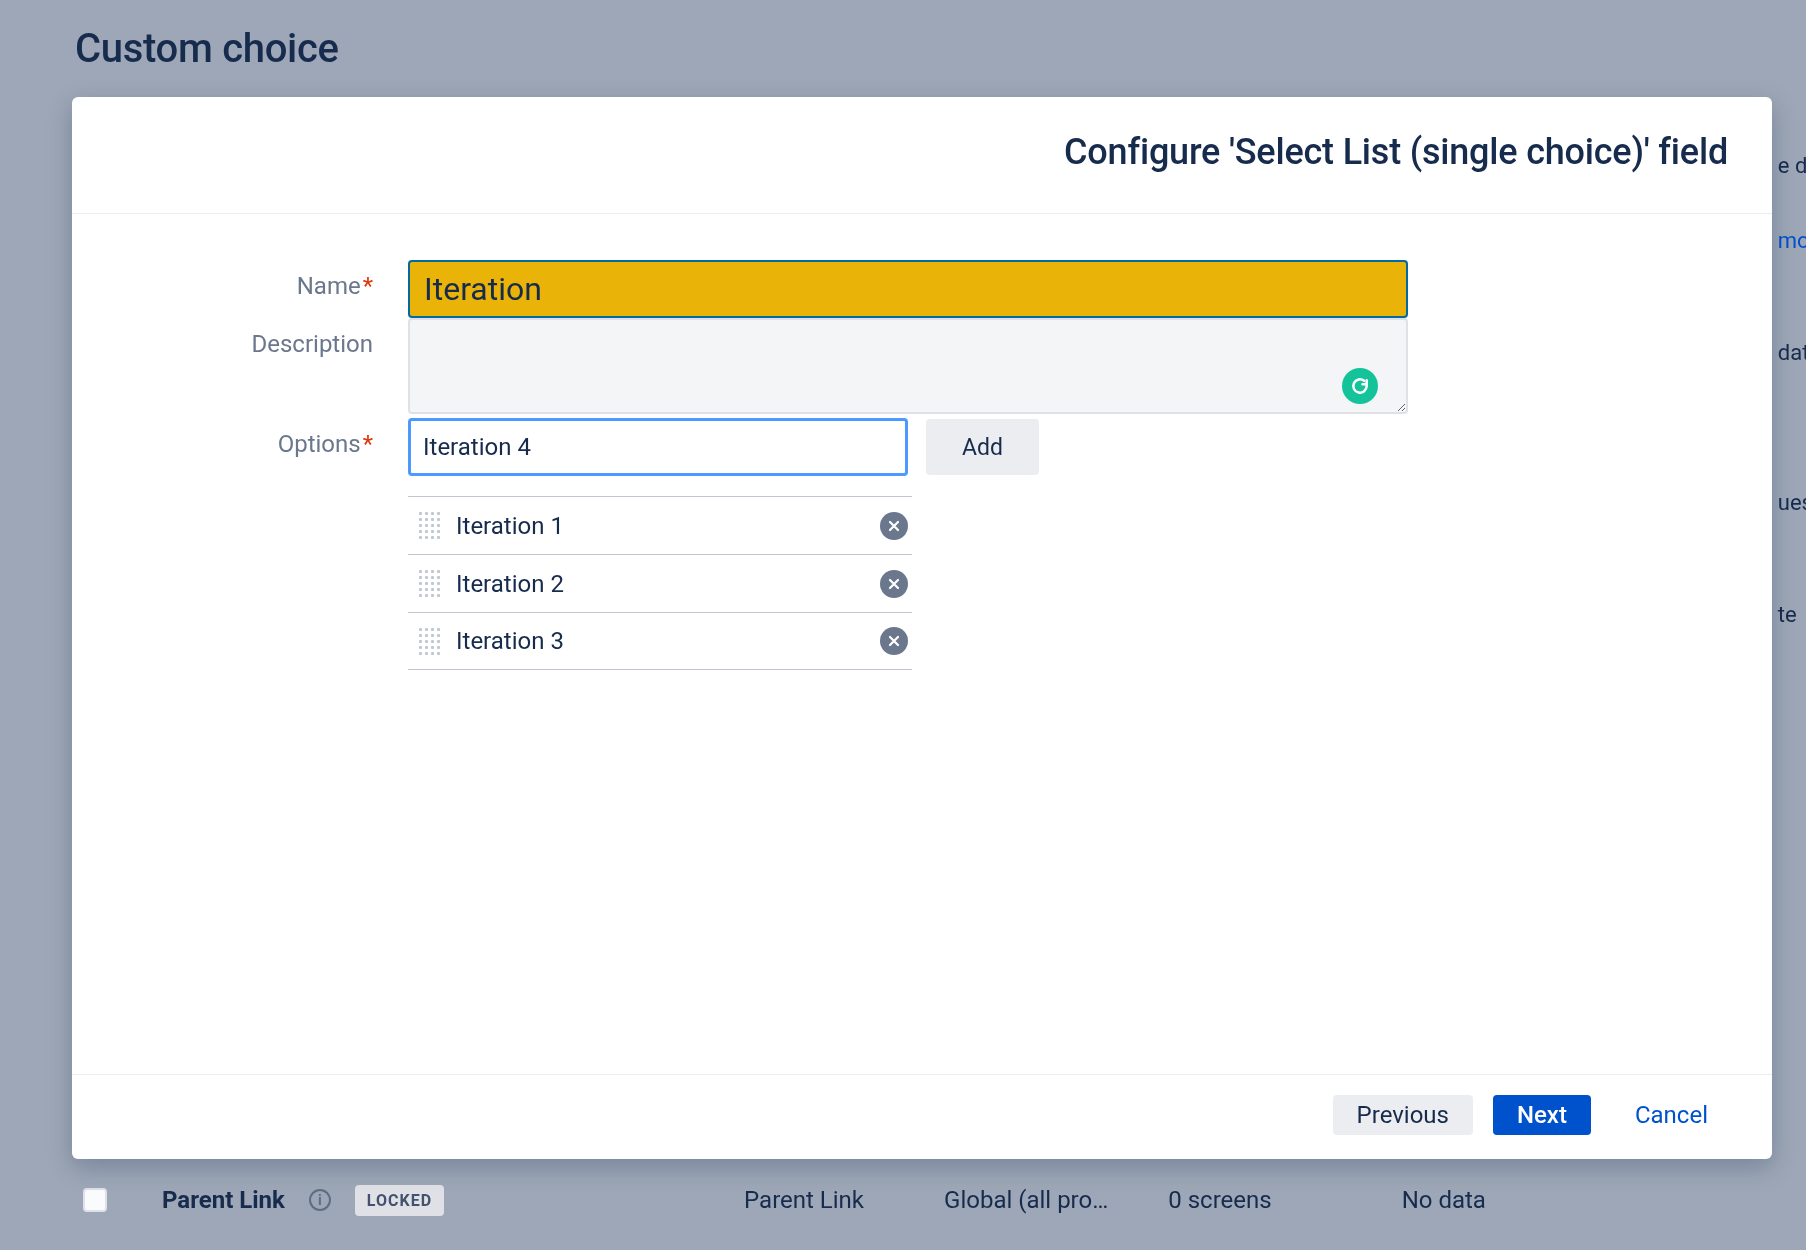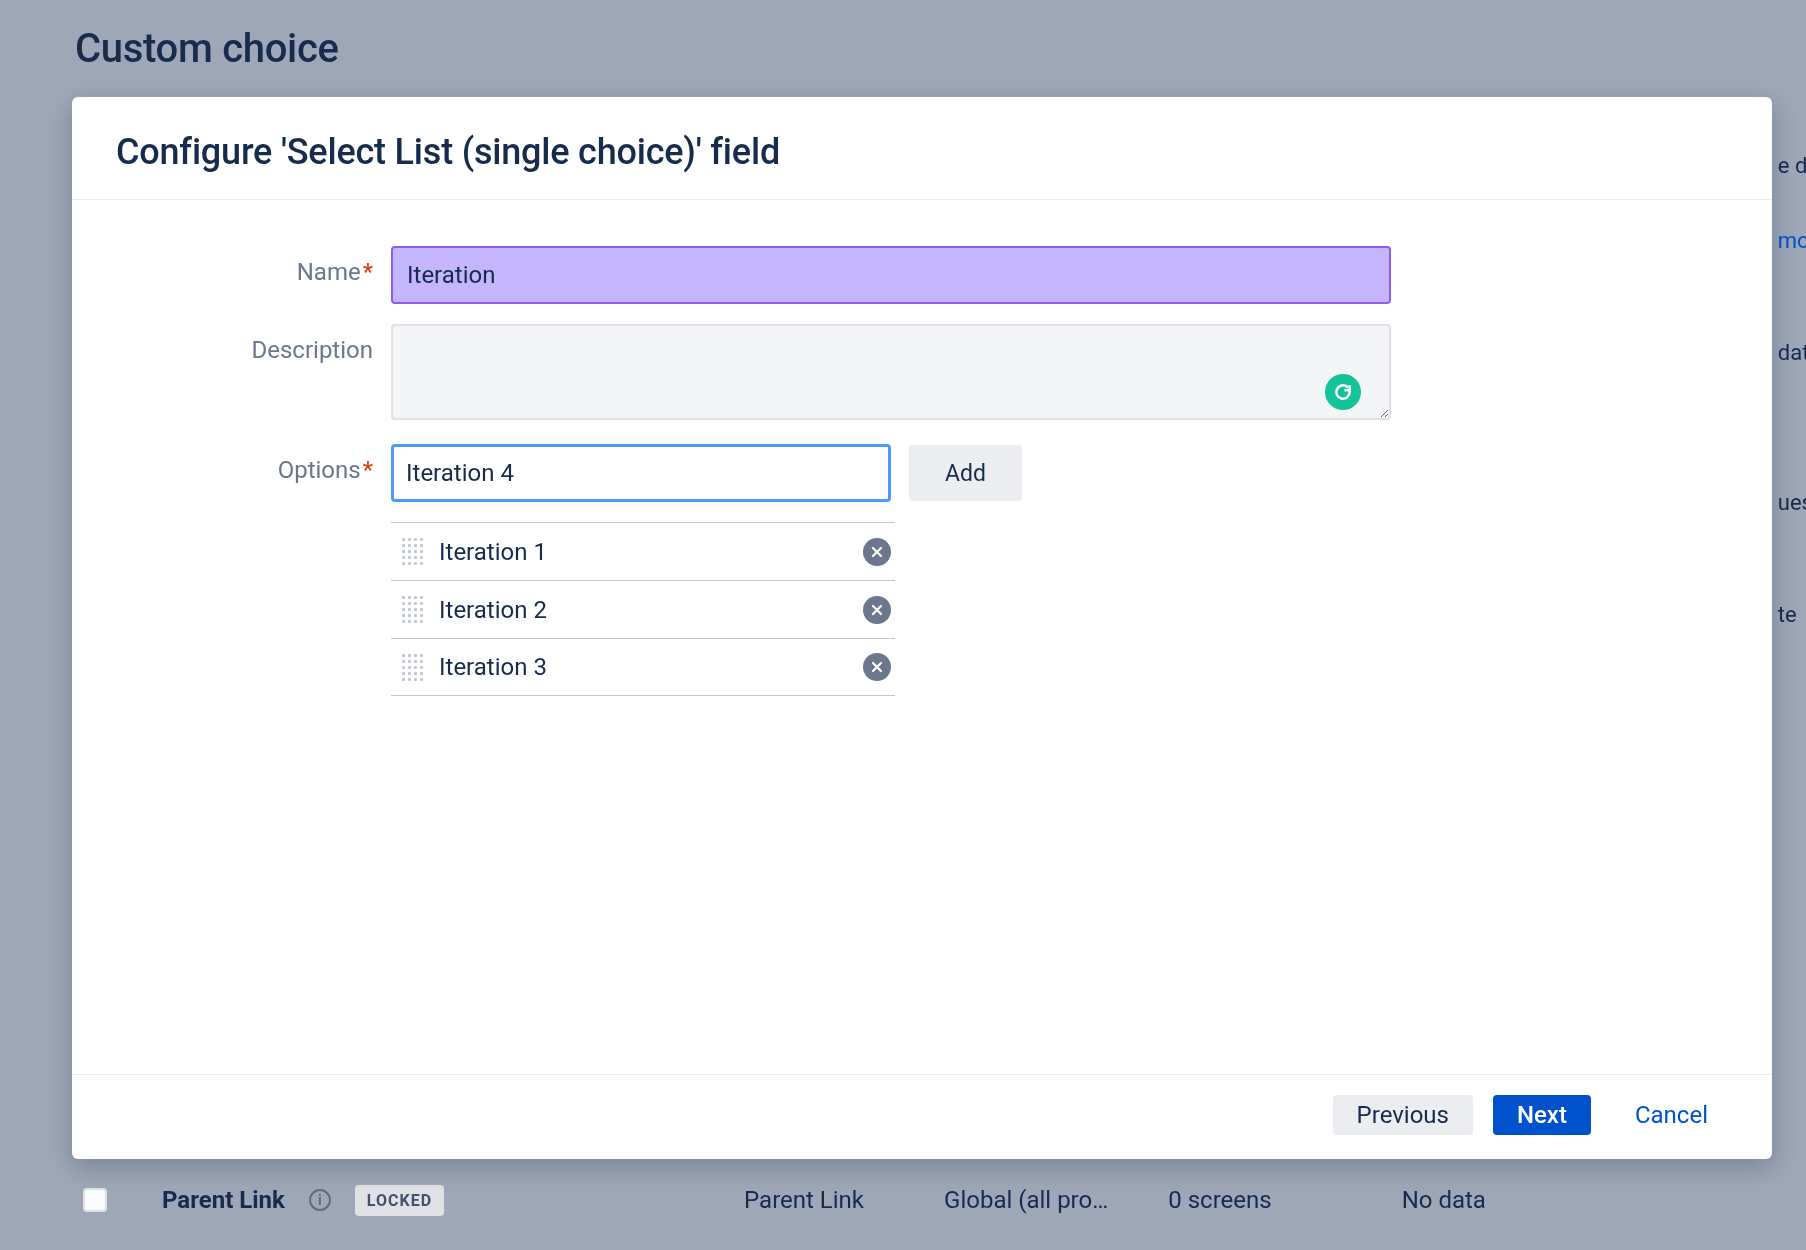--- a/index.html
+++ b/index.html
@@ -85,57 +85,58 @@
     left: 72px;
     width: 1700px;
     height: 1062px;
     background: #fff;
     border-radius: 6px;
     box-shadow: 0 8px 24px rgba(9,30,66,0.25);
     display: flex;
     flex-direction: column;
   }
   .modal-header {
-    padding: 34px 44px 26px 44px;
+    padding: 34px 44px 40px 44px;
     border-bottom: 1px solid #EBECF0;
+    text-align: right;
   }
   .modal-title {
     font-size: 36px;
     font-weight: 500;
     color: #172B4D;
     letter-spacing: -0.2px;
   }
   .modal-body {
     flex: 1 1 auto;
     padding: 46px 44px 20px 44px;
     overflow: auto;
   }
   .form-row {
     display: flex;
     align-items: flex-start;
-    margin-bottom: 20px;
+    gap: 17px;
   }
   .form-label-col {
     width: 275px;
     text-align: right;
     padding-right: 18px;
     padding-top: 12px;
     color: #6B778C;
     font-size: 24px;
   }
   .req { color: #DE350B; margin-left: 2px; }
   .form-field-col { flex: 1 1 auto; }
 
   .text-input {
     width: 1000px;
     height: 58px;
-    border: 2px solid #8b5cf6;
-    border-radius: 4px;
-    background: #c4b5fd;
-    font-size: 24px;
+    border: 2px solid #0369a1;
+    border-radius: 4px;
+    background: #eab308;
+    font-size: 32px;
     color: #172B4D;
     padding: 0 14px;
     font-family: inherit;
   }
 
   .textarea {
     width: 1000px;
     height: 96px;
     border: 2px solid #DFE1E6;
     border-radius: 4px;

